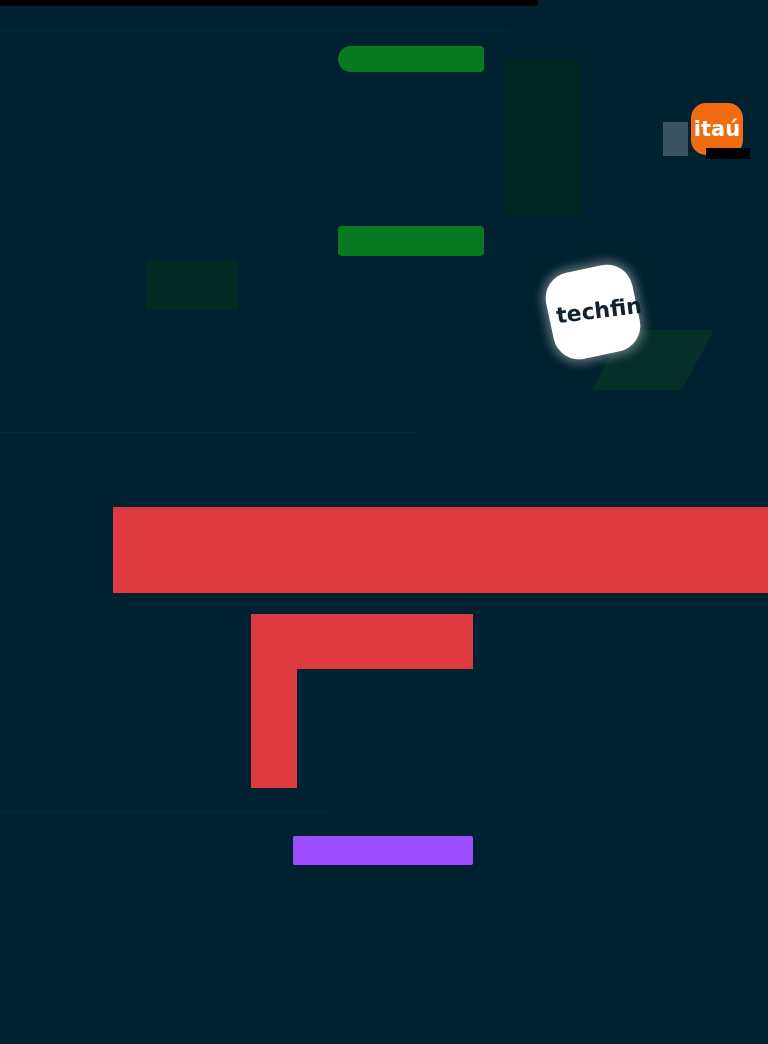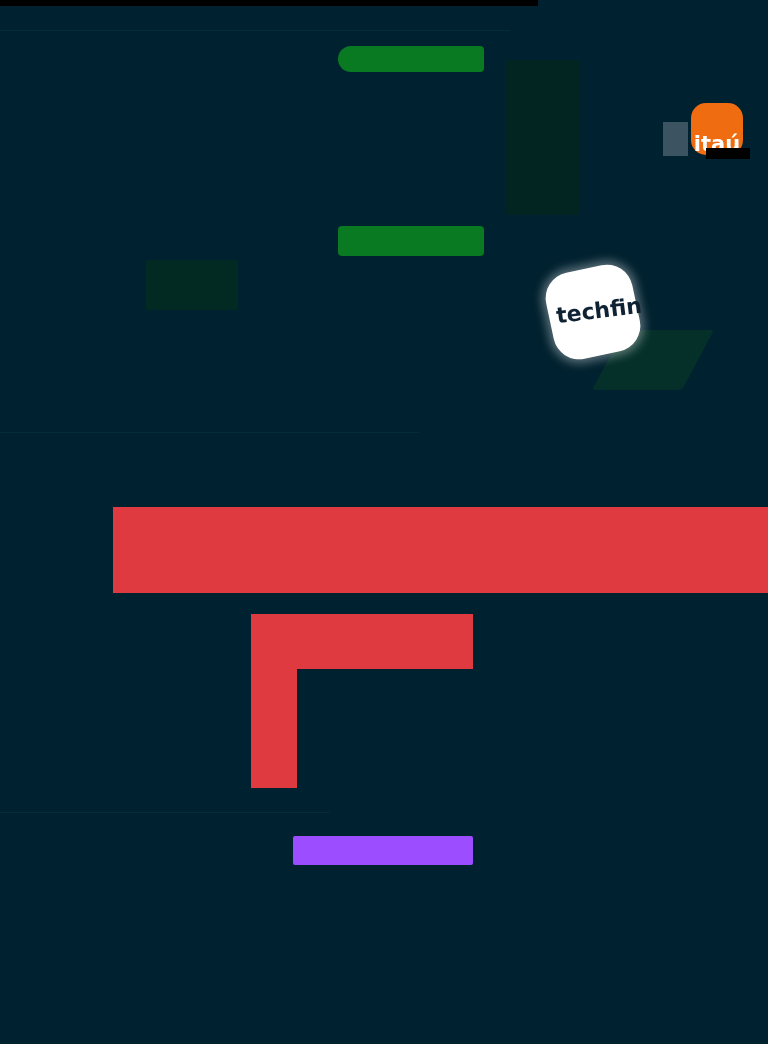--- a/index.html
+++ b/index.html
@@ -97,21 +97,21 @@
   .t-big     { font-size: 19px; font-weight: bold; }
 
   
   .itau-logo {
     position: absolute;
     left: 691px; top: 103px;
     width: 52px; height: 52px;
     background: #ef6c11;
     border-radius: 15px;
     display: flex;
-    align-items: flex-end;
+    align-items: center;
     justify-content: center;
   }
   .itau-logo .itau-word {
     color: #ffffff;
     font-size: 21px;
     font-weight: bold;
     font-family: "DejaVu Sans", sans-serif;
     line-height: 1;
   }
   .itau-shadow {

